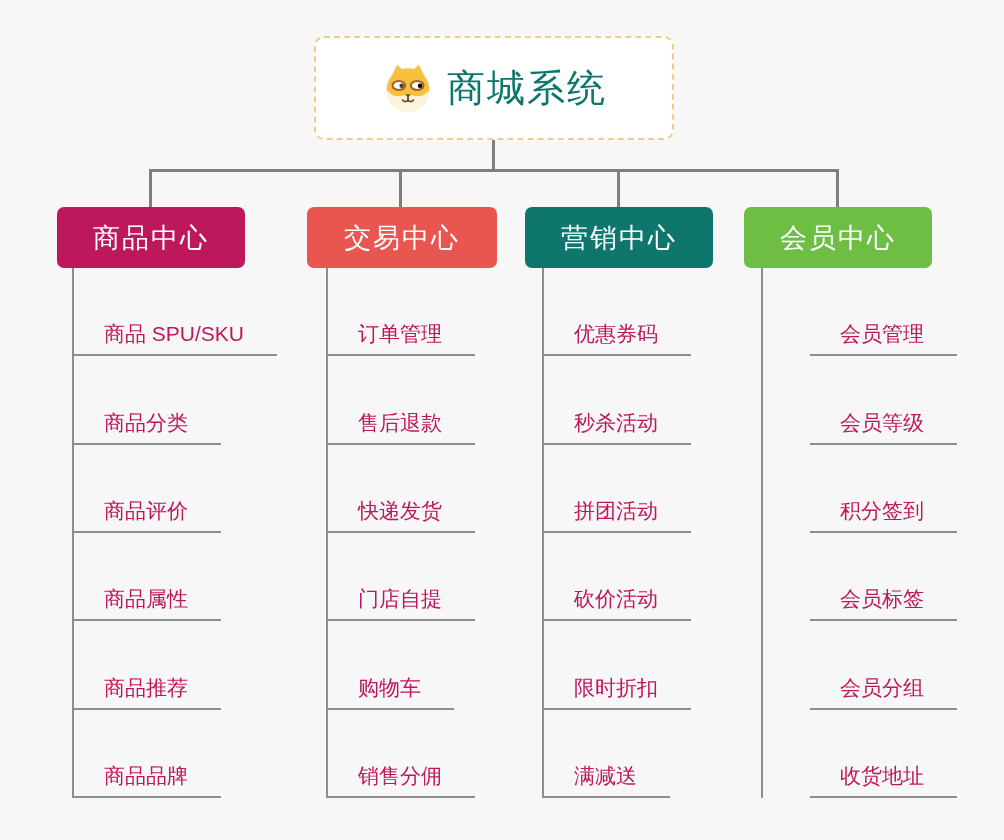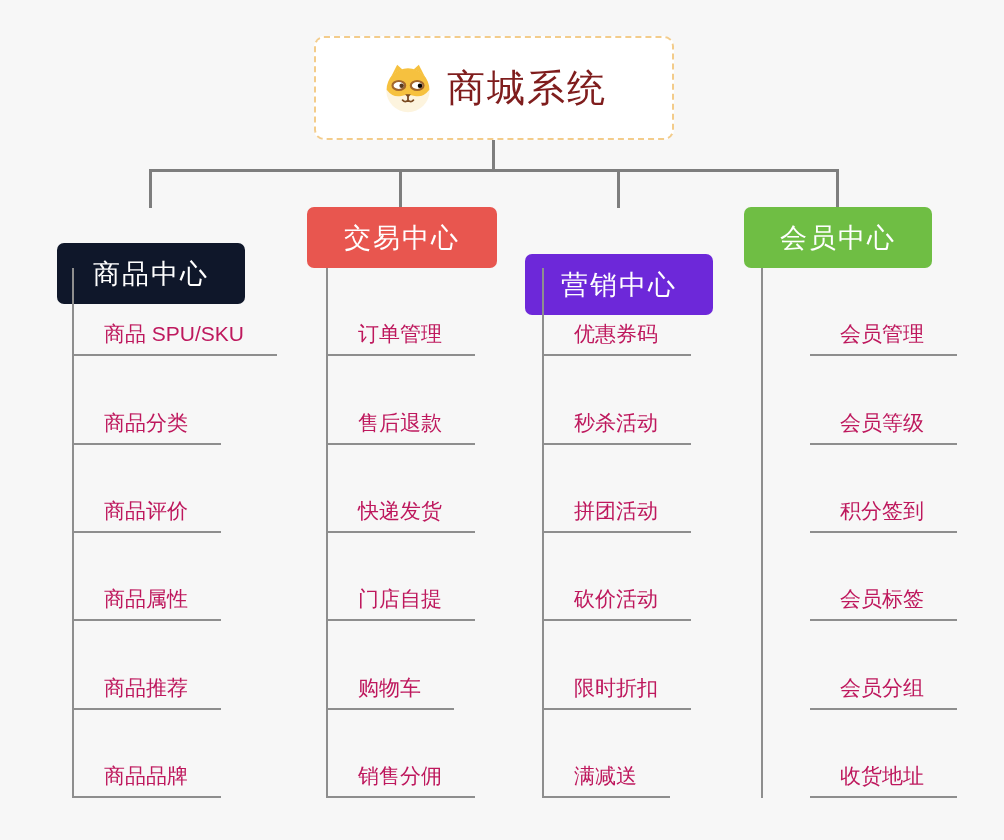--- a/index.html
+++ b/index.html
@@ -25,21 +25,21 @@
     border: 2px dashed #f3cc8b;
     border-radius: 10px;
     display: flex;
     align-items: center;
     justify-content: center;
     gap: 12px;
   }
   .root-title {
     font-size: 38px;
     letter-spacing: 2px;
-    color: #7f1d1d;
+    color: #0f766e;
     white-space: nowrap;
   }
   .dog-icon { width: 54px; height: 50px; flex: 0 0 auto; }
 
   
   .line { position: absolute; background: #7e7e7e; }
   .trunk   { left: 492px; top: 140px; width: 3px;  height: 30px; }
   .hline   { left: 149px; top: 169px; width: 690px; height: 3px; }
   .drop    { top: 169px; width: 3px; height: 39px; }
   .drop-0  { left: 149px; }
@@ -114,27 +114,27 @@
     <span class="root-title">商城系统</span>
   </div>
 
   <div class="line trunk"></div>
   <div class="line hline"></div>
   <div class="line drop drop-0"></div>
   <div class="line drop drop-1"></div>
   <div class="line drop drop-2"></div>
   <div class="line drop drop-3"></div>
 
-  <div class="branch branch-0" style="background: #0f172a; margin-top: 36px;">
+  <div class="branch branch-0" style="background: #be185d;">
     <span>商品中心</span>
   </div>
   <div class="branch branch-1" style="background: rgb(232, 86, 79);">
     <span>交易中心</span>
   </div>
-  <div class="branch branch-2" style="background: #6d28d9; margin-top: 47px;">
+  <div class="branch branch-2" style="background: #0f766e;">
     <span>营销中心</span>
   </div>
   <div class="branch branch-3" style="background: rgb(111, 190, 68);">
     <span>会员中心</span>
   </div>
 
   <div class="col col-0">
     <div class="row">
         <span class="leaf">商品 SPU/SKU</span>
       </div>

